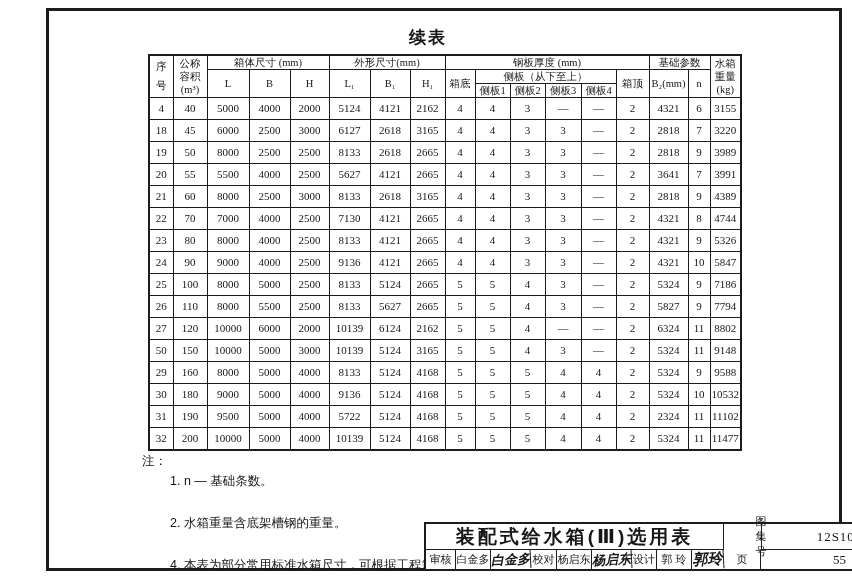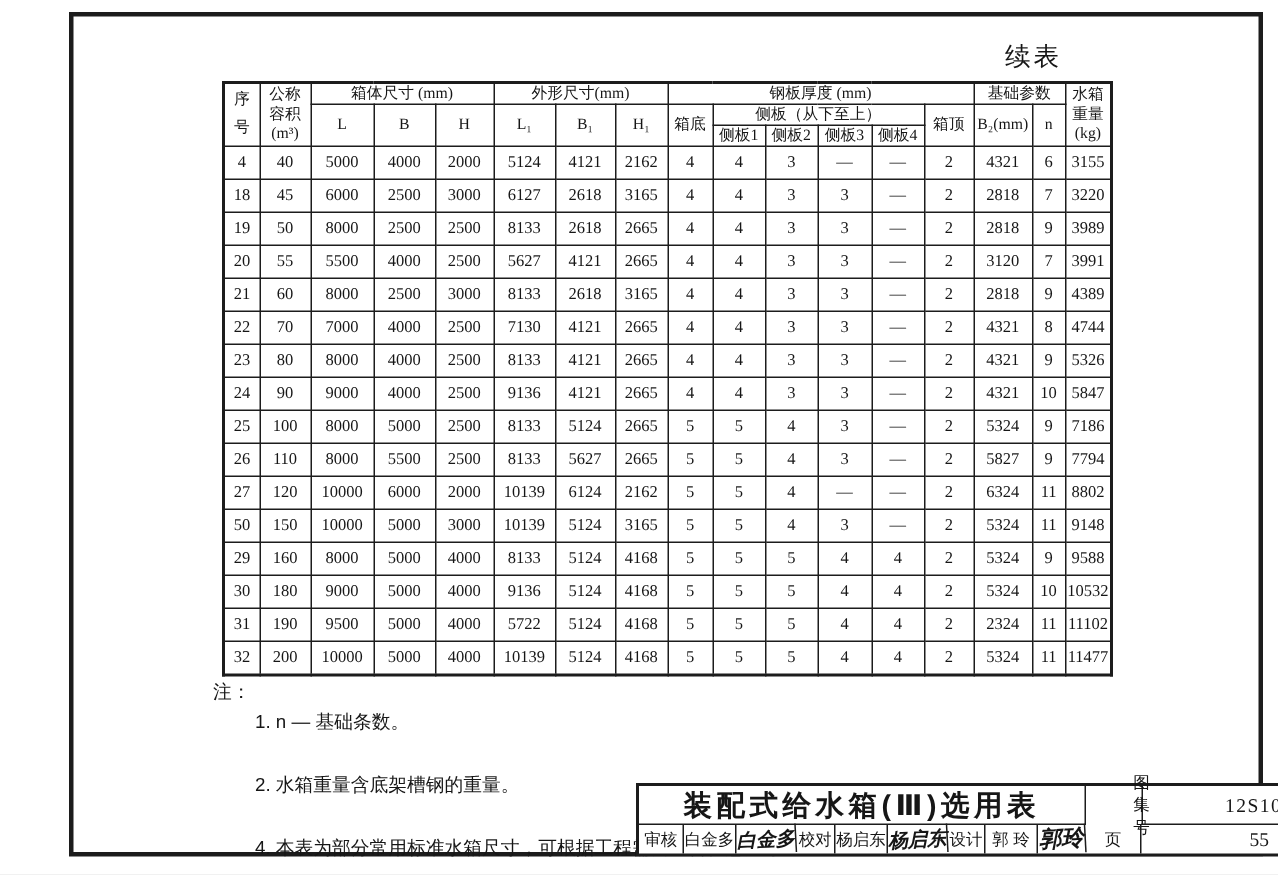--- a/index.html
+++ b/index.html
@@ -6,22 +6,22 @@
   .page{
     position:relative;width:852px;height:583px;background:#ffffff;
     font-family:"Liberation Sans","DejaVu Sans",sans-serif;color:#161616;
     overflow:hidden;
   }
   .frame{
     position:absolute;left:46px;top:8px;width:796px;height:563px;
     border:3px solid #1c1c1c;box-sizing:border-box;
   }
   .cont-label{
-    position:absolute;left:148px;top:26px;width:560px;text-align:right;
-    font-size:17px;font-weight:normal;letter-spacing:2px;
+    position:absolute;left:148px;top:26px;width:560px;text-align:center;
+    font-size:17px;font-weight:bold;letter-spacing:2px;
   }
   table.main{
     position:absolute;left:148px;top:54px;width:592px;
     border-collapse:collapse;table-layout:fixed;
     border:2px solid #1c1c1c;
     font-family:"Liberation Serif","DejaVu Serif",serif;
   }
   table.main th, table.main td{
     border:1px solid #1c1c1c;padding:0;text-align:center;vertical-align:middle;
     font-weight:normal;overflow:hidden;
@@ -192,21 +192,21 @@
           <td>2500</td>
           <td>5627</td>
           <td>4121</td>
           <td>2665</td>
           <td>4</td>
           <td>4</td>
           <td>3</td>
           <td>3</td>
           <td>—</td>
           <td>2</td>
-          <td>3120</td>
+          <td>3641</td>
           <td>7</td>
           <td>3991</td>
         </tr>
         <tr>
           <td>21</td>
           <td>60</td>
           <td>8000</td>
           <td>2500</td>
           <td>3000</td>
           <td>8133</td>

